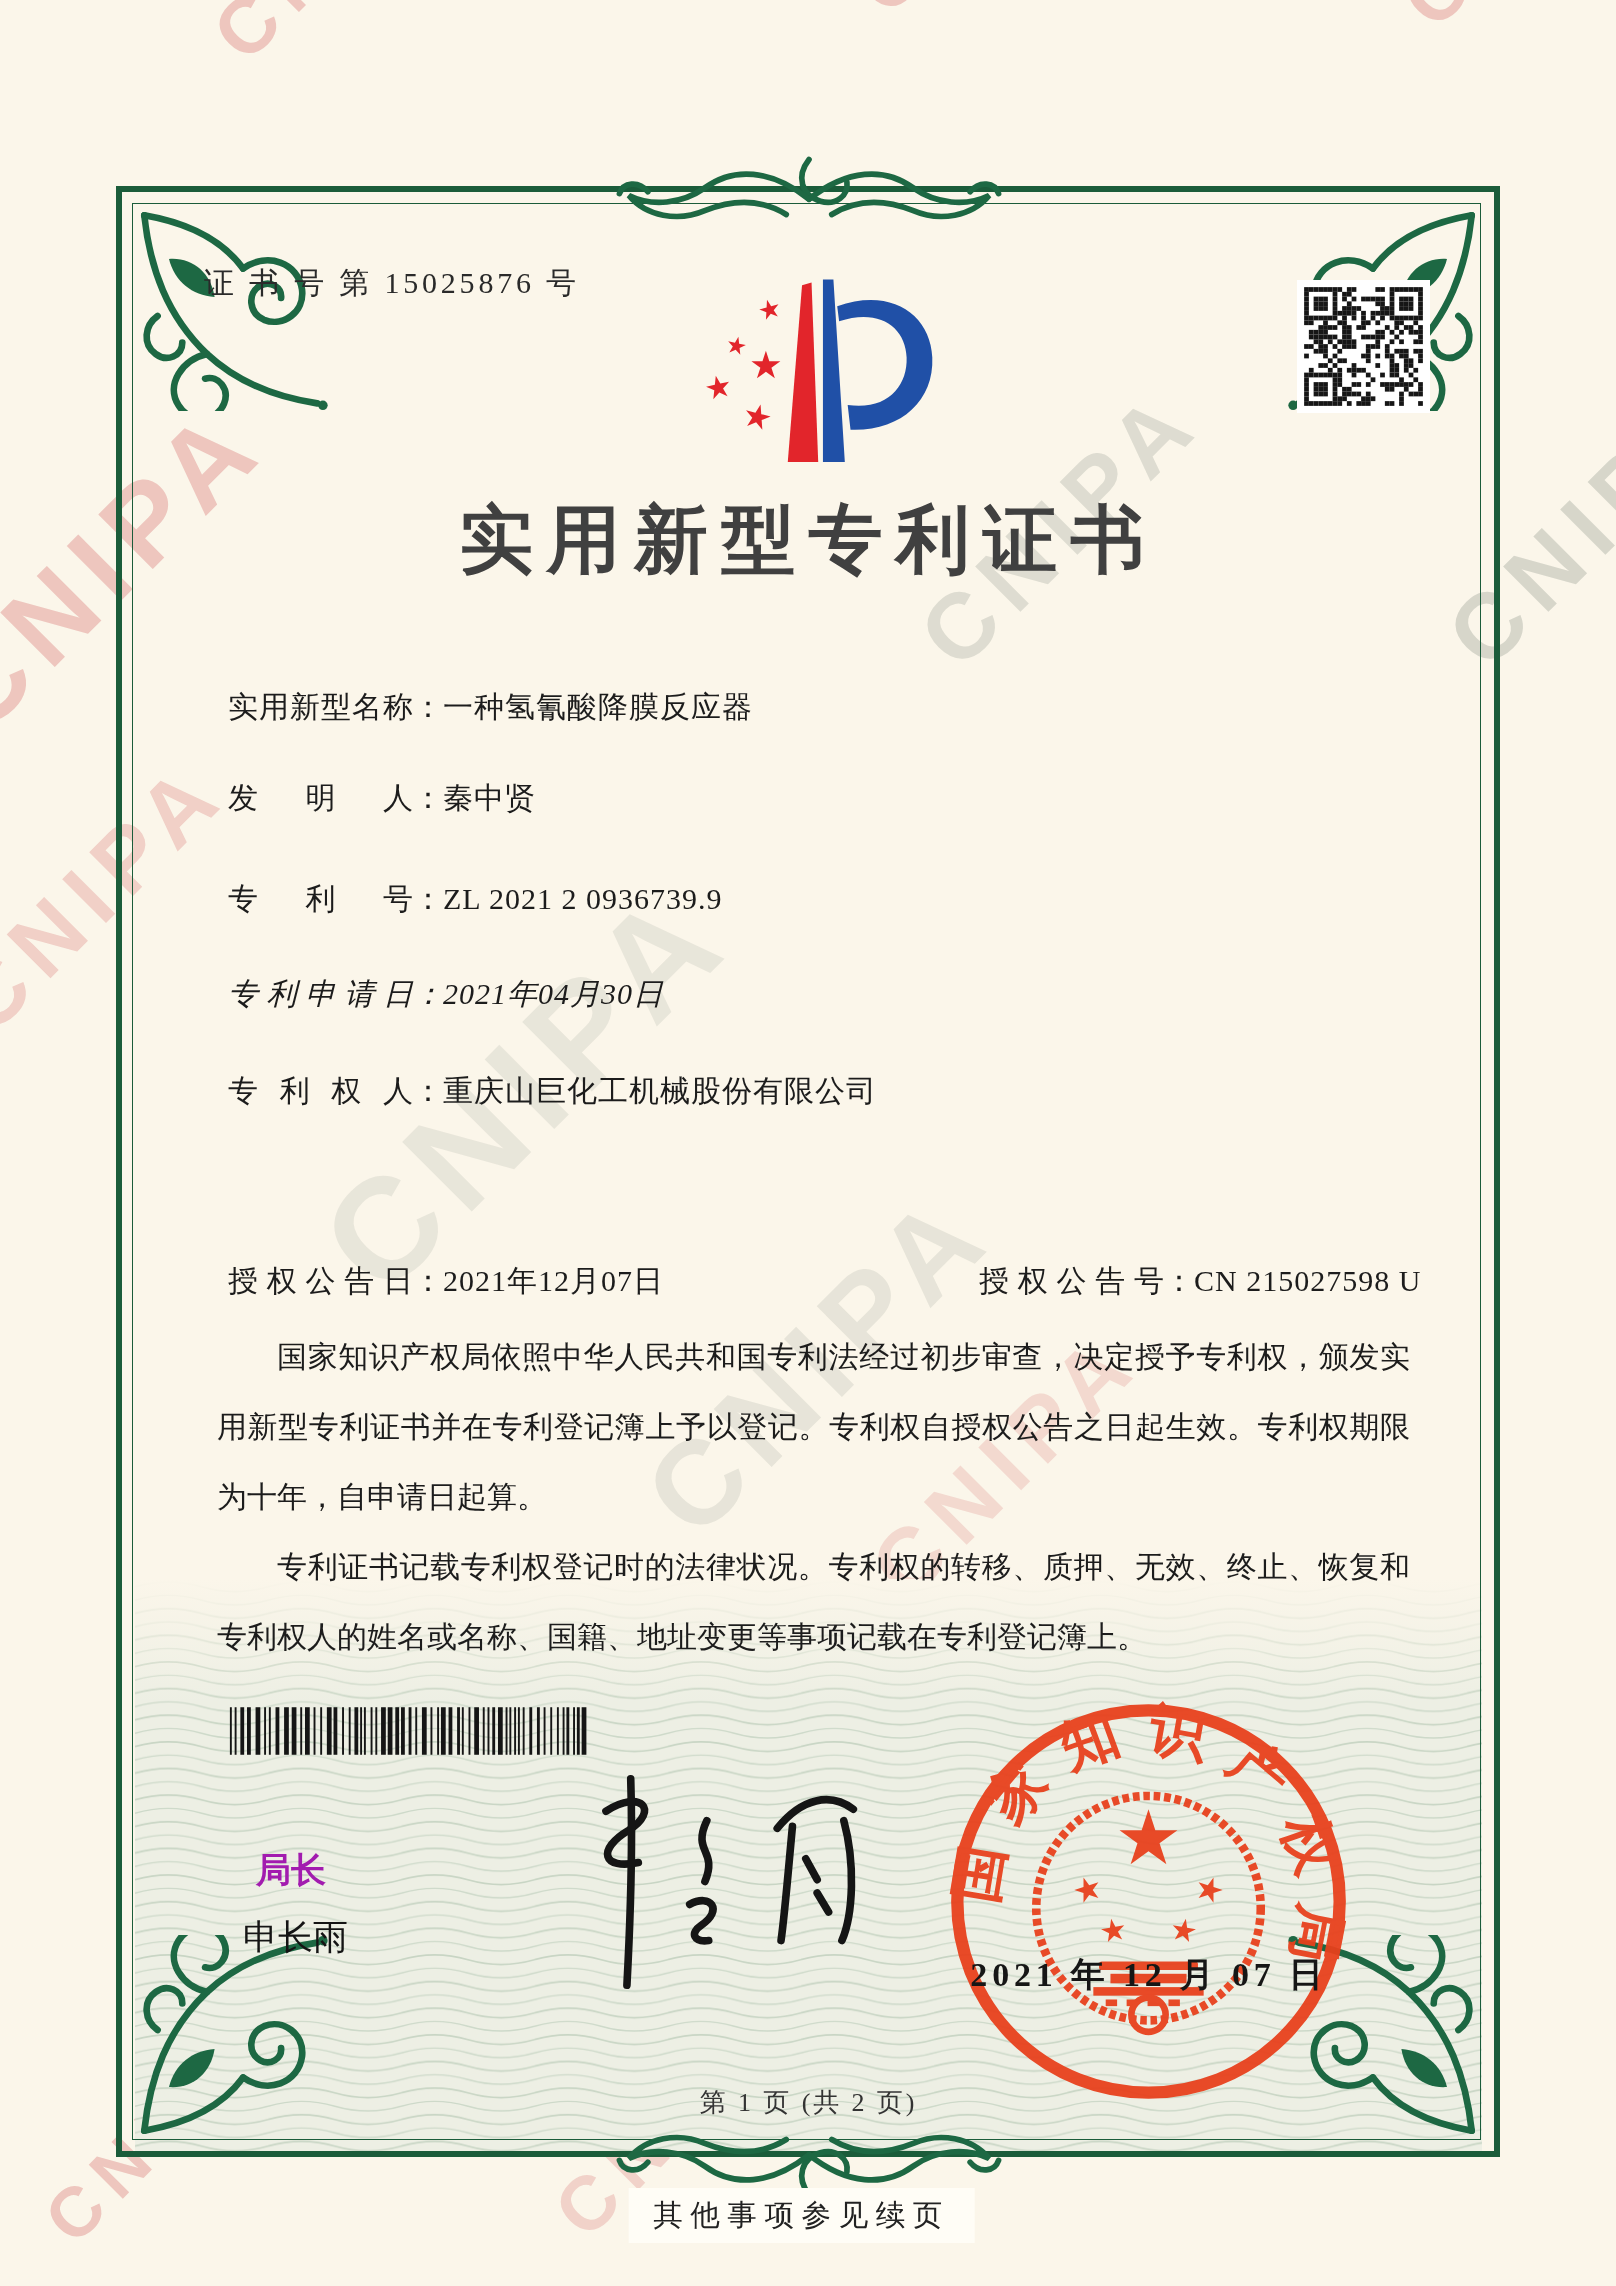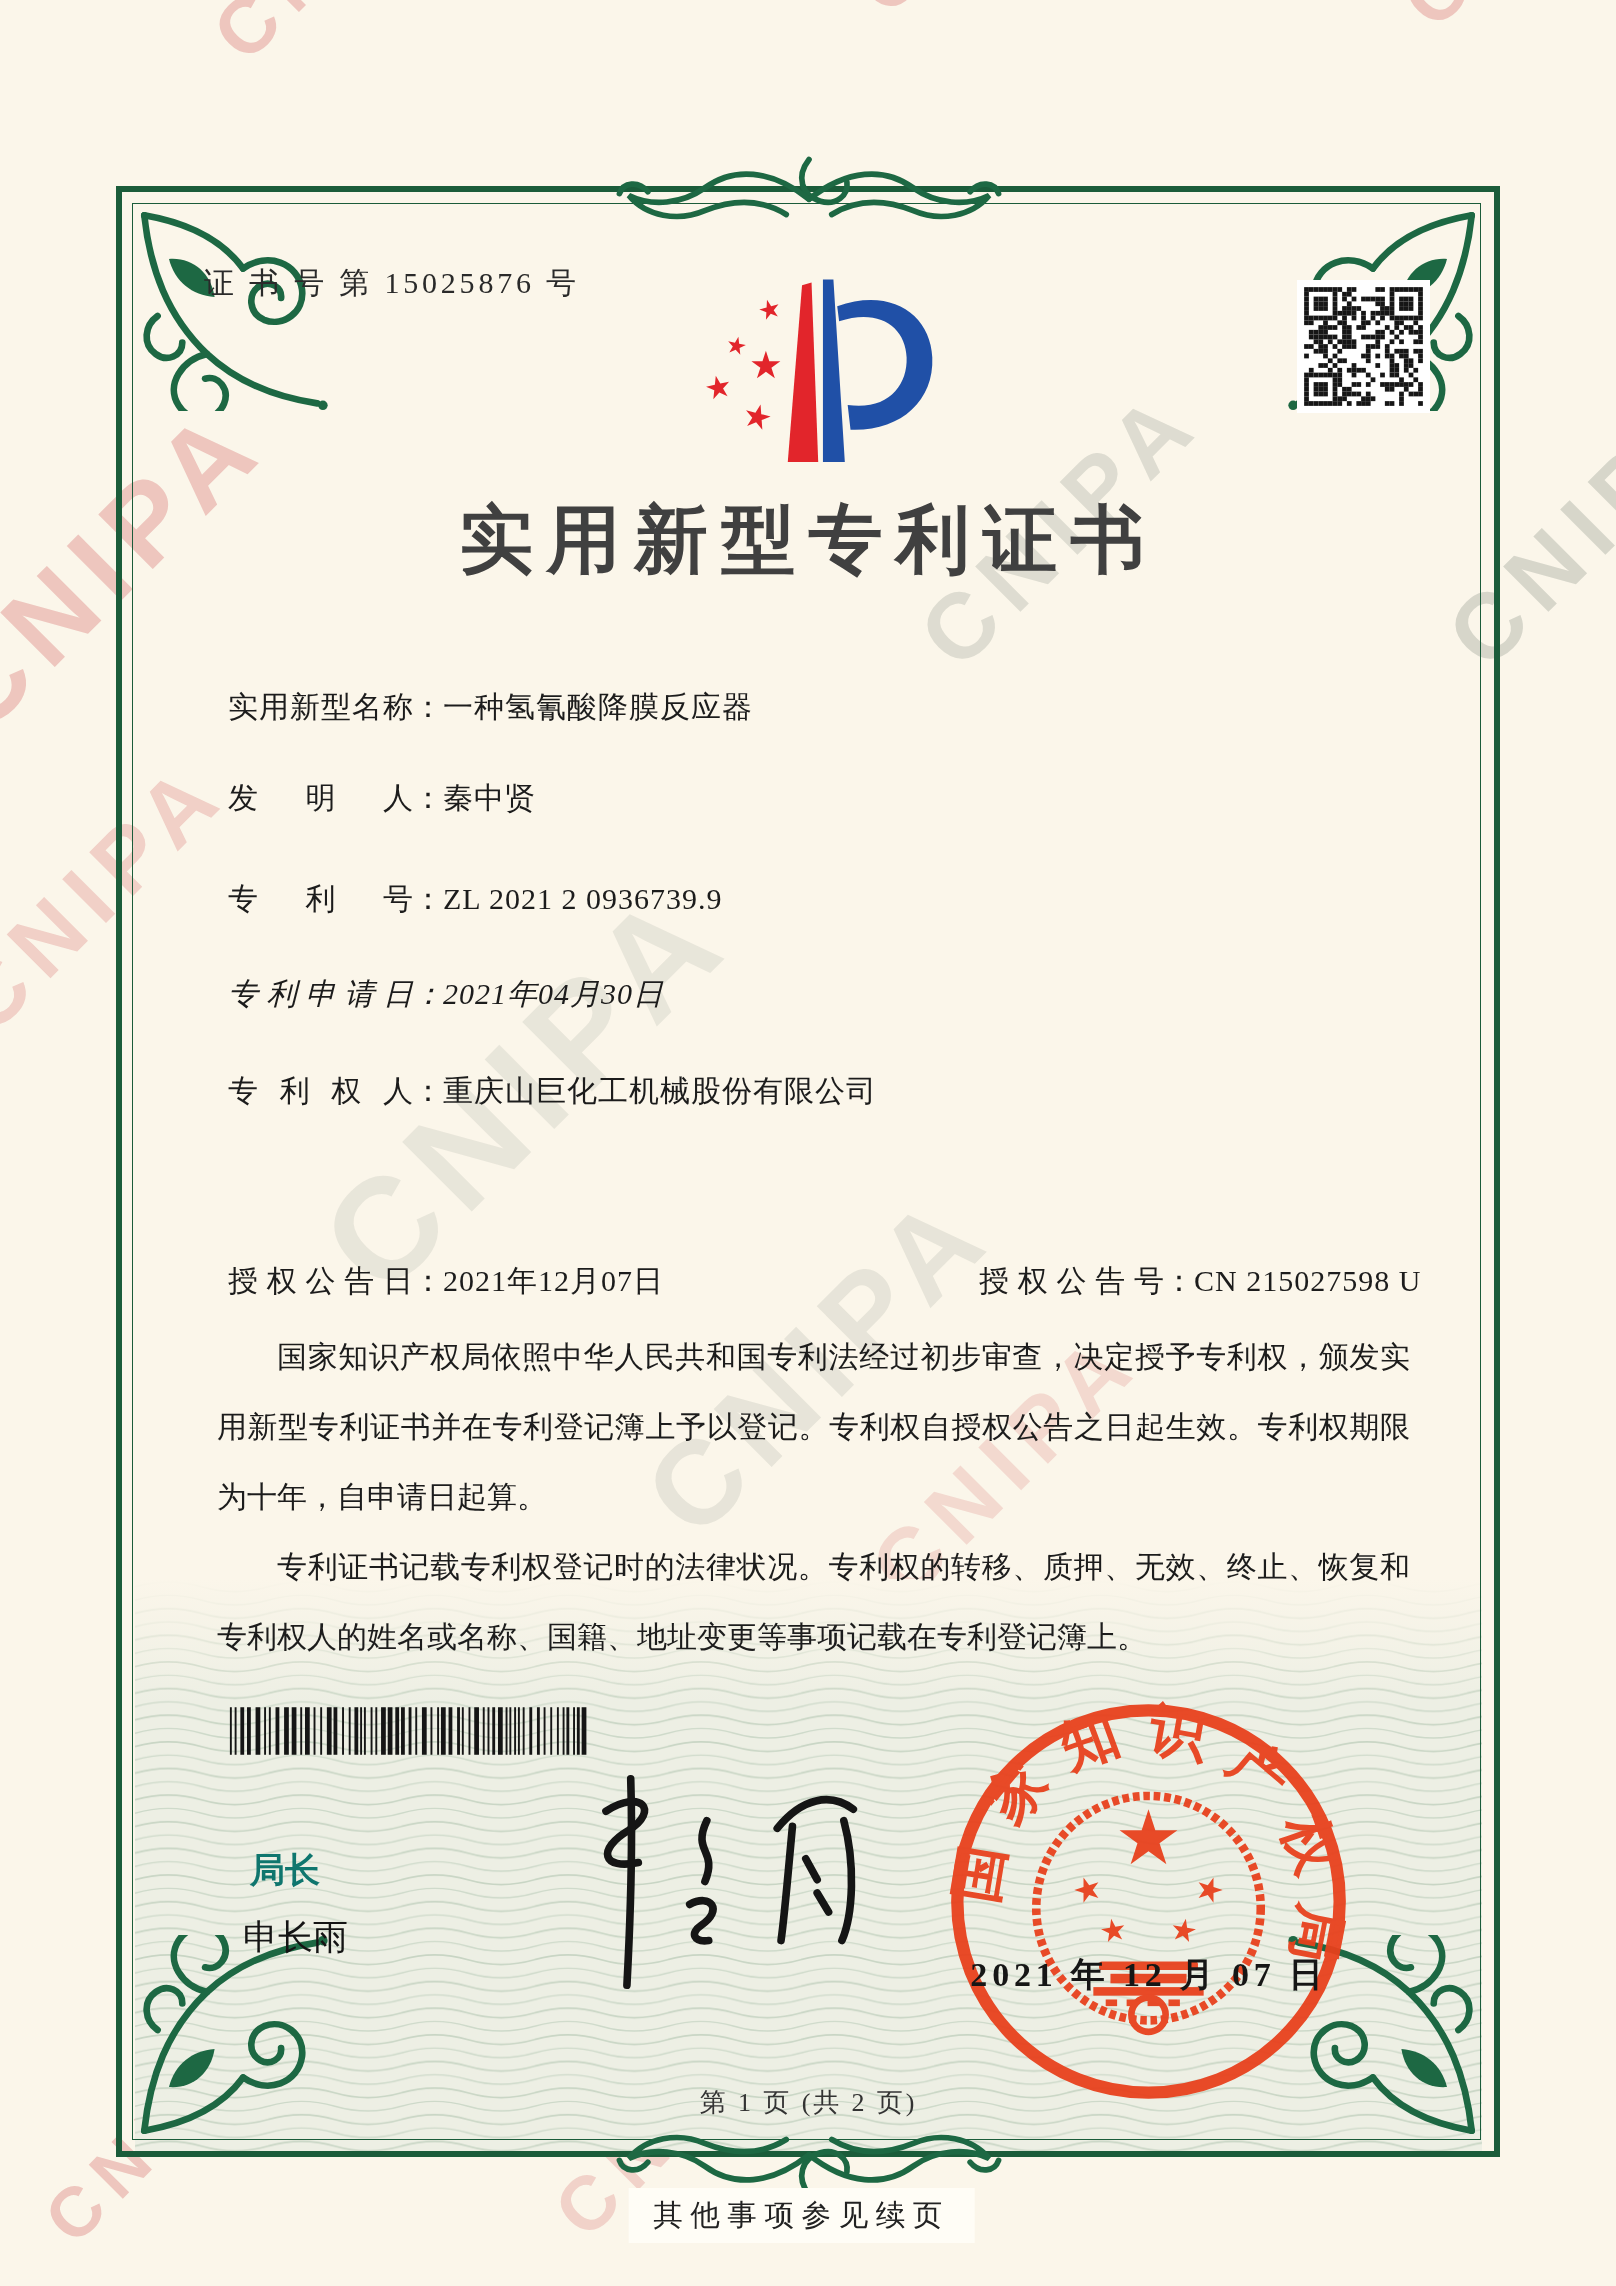--- a/index.html
+++ b/index.html
@@ -25,22 +25,22 @@
   .qr-box{position:absolute;left:1297px;top:280px;width:133px;height:133px;background:#fff;}
   .doc-title{position:absolute;left:116px;top:491px;width:1385px;text-align:center;
              font-size:74px;font-weight:bold;letter-spacing:13.3px;color:#404040;}
   .row{position:absolute;left:228px;font-size:30px;white-space:nowrap;}
   .flabel{display:inline-block;width:185px;text-align:justify;text-align-last:justify;}
   .fvalue{letter-spacing:1px;}
   .grant2{position:absolute;left:751px;top:0;}
   .bodytext{position:absolute;left:217px;top:1322px;width:1193px;font-size:30px;line-height:70px;text-align:justify;}
   .bodytext p{margin:0;text-indent:2em;}
   .barcode{position:absolute;left:228px;top:1707px;}
-  .sig-title{position:absolute;left:250px;top:1847px;font-size:35px;font-weight:600;
-             font-family:"Liberation Sans","DejaVu Sans",sans-serif;color:#0f766e;}
+  .sig-title{position:absolute;left:256px;top:1847px;font-size:35px;font-weight:600;
+             font-family:"Liberation Sans","DejaVu Sans",sans-serif;color:#a21caf;}
   .sig-name{position:absolute;left:243px;top:1914px;font-size:35px;font-weight:400;
             font-family:"Liberation Sans","DejaVu Sans",sans-serif;color:#141414;}
   .signature{position:absolute;left:547px;top:1771px;}
   .seal{position:absolute;left:944px;top:1697px;opacity:0.94;}
   .seal-date{position:absolute;left:951px;top:1952px;width:396px;text-align:center;
              font-size:34px;letter-spacing:4.8px;color:#161616;font-weight:bold;}
   .page-info{position:absolute;left:116px;top:2085px;width:1385px;text-align:center;
              font-size:26px;letter-spacing:2.9px;color:#333;}
   .cont-note{position:absolute;left:50%;top:2188px;transform:translateX(-52%);
              background:#fffdf6;padding:7.6px 25px;font-size:29.5px;letter-spacing:7.6px;color:#222;}

